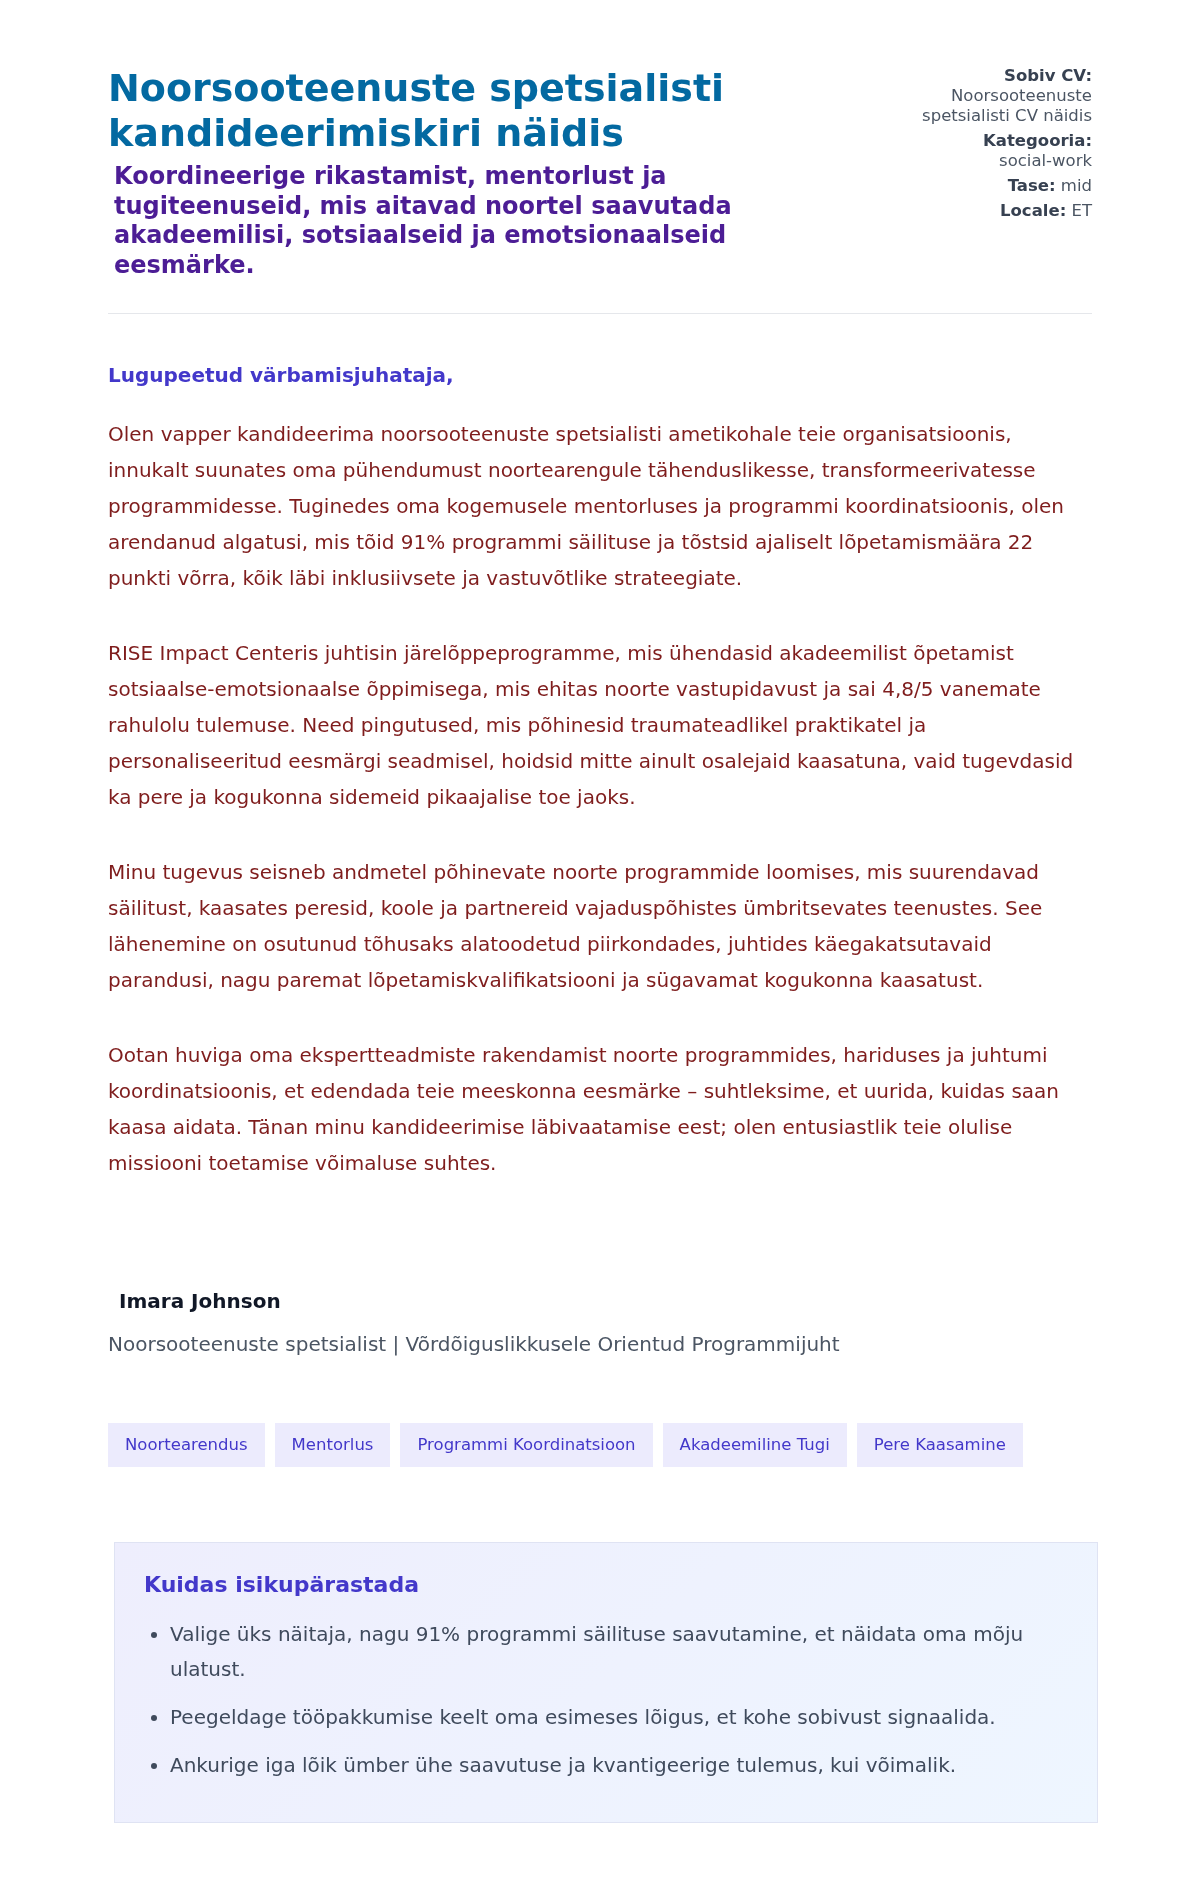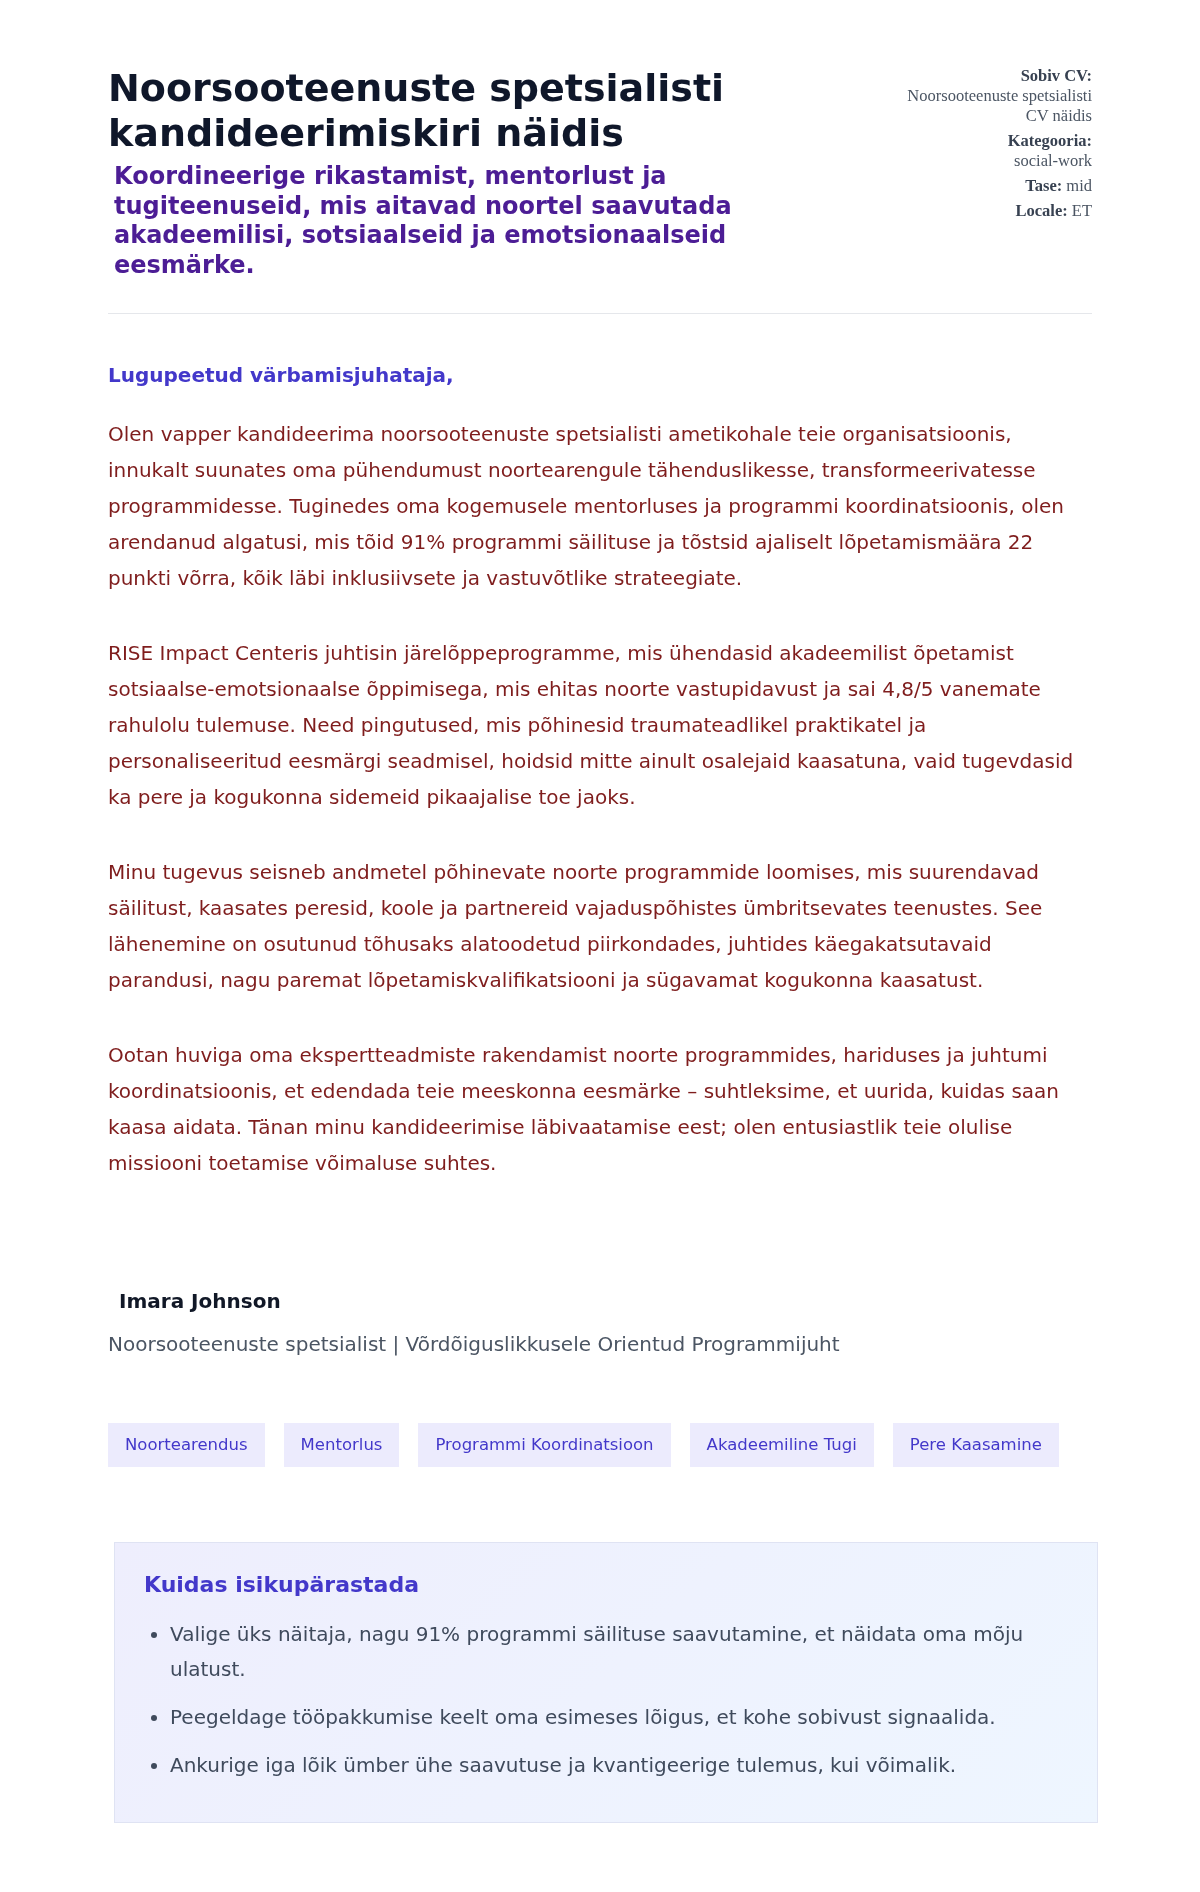--- a/index.html
+++ b/index.html
@@ -2,39 +2,39 @@
 <html><head>
 <meta charset="utf-8">
 <style>
   html, body { margin: 0; padding: 0; background: #ffffff; }
   body { width: 1200px; height: 1892px; position: relative; overflow: hidden;
          font-family: "DejaVu Sans", sans-serif; color: #1f2937; }
   .page { position: absolute; left: 108px; top: 0; width: 984px; }
 
   .header { position: relative; height: 314px; }
   .title-block { position: absolute; left: 0; top: 66px; width: 700px; }
-  .title { margin: 0; font-size: 38px; line-height: 45px; font-weight: bold; color: #0f172a; letter-spacing: 0px; }
+  .title { margin: 0; font-size: 38px; line-height: 45px; font-weight: bold; color: #0369a1; letter-spacing: 0px; }
   .subtitle { margin: 6px; font-size: 24px; line-height: 29.5px; font-weight: bold; color: #4c1d95; }
 
   .meta { position: absolute; right: 0; top: 66px; width: 200px; text-align: right;
           font-size: 16.5px; line-height: 20px; color: #4b5563; }
-  .meta .row { margin-bottom: 5px; font-family: Liberation Serif, serif; }
+  .meta .row { margin-bottom: 5px; }
   .meta .k { font-weight: bold; color: #374151; }
 
   .divider { position: absolute; left: 0; top: 313px; width: 984px; height: 1px; background: #e5e7eb; }
 
   .greeting { position: absolute; top: 362px; left: 0; font-size: 20px; font-weight: bold; color: #4338ca; line-height: 26px; }
 
   .body { position: absolute; top: 416px; left: 0; width: 990px; font-size: 20px; line-height: 36px; color: #7f1d1d; }
   .body p { margin: 0 0 39px 0; }
 
   .sign-name { position: absolute; top: 1288px; left: 0; font-size: 20px; font-weight: bold; color: #111827; line-height: 26px; margin-left: 11px; }
   .sign-role { position: absolute; top: 1331px; left: 0; font-size: 20px; color: #4b5563; line-height: 26px; }
 
-  .tags { position: absolute; top: 1423px; left: 0; display: flex; gap: 19px; }
+  .tags { position: absolute; top: 1423px; left: 0; display: flex; gap: 10px; }
   .tag { height: 44px; line-height: 44px; padding: 0 17px; background: #ecebfd; color: #4338ca;
          font-size: 16.5px; }
 
   .tips { position: absolute; top: 1542px; left: 6px; width: 982px; height: 279px;
           border: 1px solid #dfe3f3; background: linear-gradient(135deg, #eeeefd 0%, #eef6ff 100%); }
   .tips h3 { margin: 0; position: absolute; top: 28px; left: 29px; font-size: 22px; font-weight: bold; color: #4338ca; line-height: 28px; }
   .tips ul { position: absolute; top: 74px; left: 0; margin: 0; padding: 0 0 0 55px; width: 900px;
              font-size: 20px; line-height: 35px; color: #3f4a5c; }
   .tips li { margin-bottom: 13px; }
 </style>

